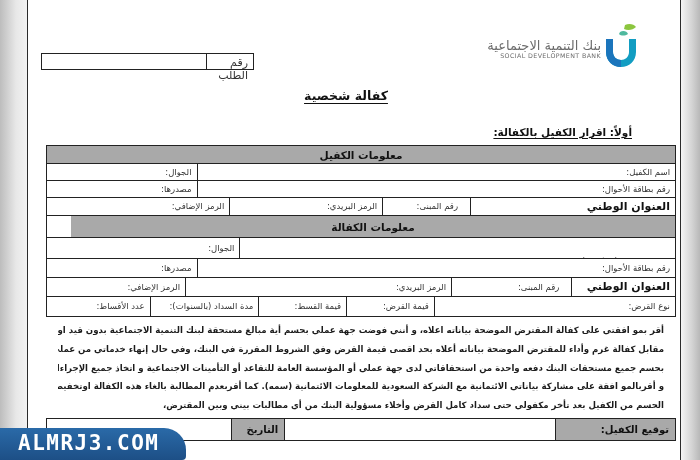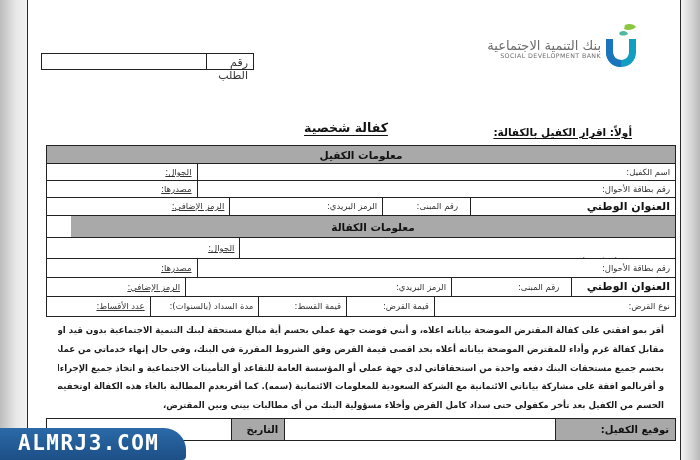--- a/index.html
+++ b/index.html
@@ -46,39 +46,39 @@
   }
   .req-label {
     width: 47px; border-left: 1.2px solid #222;
     font-size: 11px; color: #333; padding: 2px 5px 0 8px; text-align: right;
   }
   .req-value { flex: 1; }
 
   .title {
     left: 258px; top: 88px; width: 120px; text-align: center;
     font-size: 12.5px; font-weight: bold; color: #111;
-    text-decoration: underline; text-underline-offset: 3px; margin-top: 32px;
+    text-decoration: underline; text-underline-offset: 3px;
   }
   .section-heading {
     right: 48px; top: 126px;
     font-size: 10.5px; font-weight: bold; color: #111;
     text-decoration: underline; text-underline-offset: 2px;
   }
 
   .form-table {
     left: 18px; top: 145px; width: 630px;
     border: 1.3px solid #222; direction: rtl;
   }
   .row { display: flex; border-bottom: 1px solid #222; }
   .row:last-child { border-bottom: none; }
   .cell {
     border-left: 1px solid #222; font-size: 8.5px; color: #333;
     padding: 3px 5px 0 5px; text-align: right; white-space: nowrap; overflow: hidden;
   }
-  .cell:last-child { border-left: none; text-decoration: underline; }
+  .cell:last-child { border-left: none; }
   .hdr {
     background: #a9a9a9; text-align: center; font-weight: bold;
     font-size: 10.5px; color: #111; padding: 3px 0 0 0; width: 100%;
   }
   .cell.big { font-size: 11px; font-weight: bold; color: #111; padding-top: 2px; margin-left: 7px; }
 
   .paragraph {
     left: 30px; top: 321px; width: 606px; direction: rtl; text-align: justify;
     font-size: 8.6px; font-weight: bold; color: #1c1c1c; line-height: 18.8px;
   }

